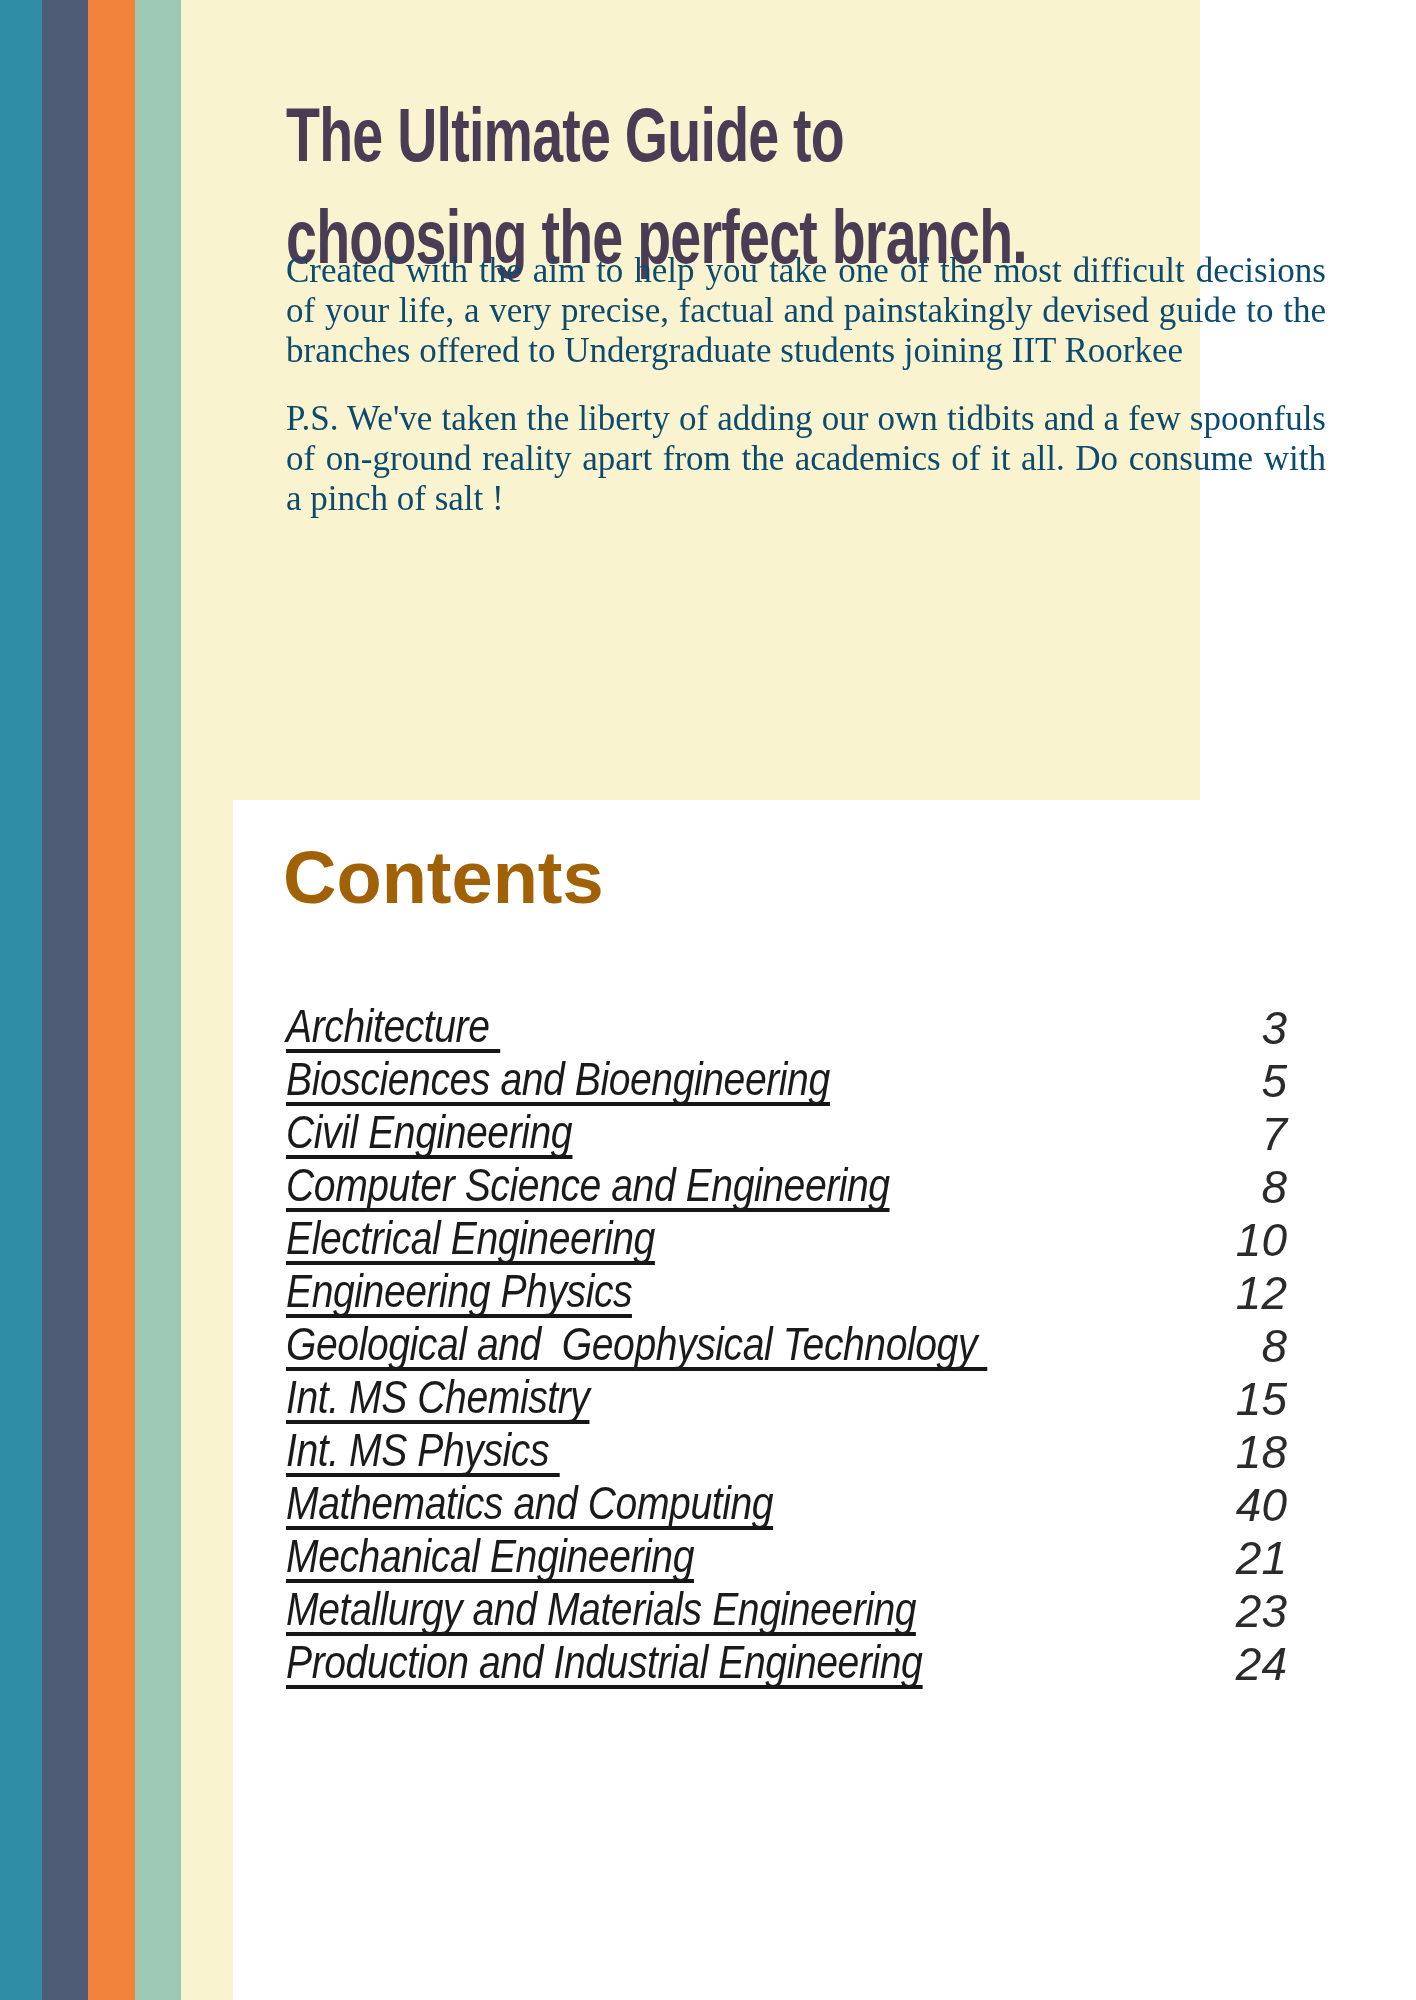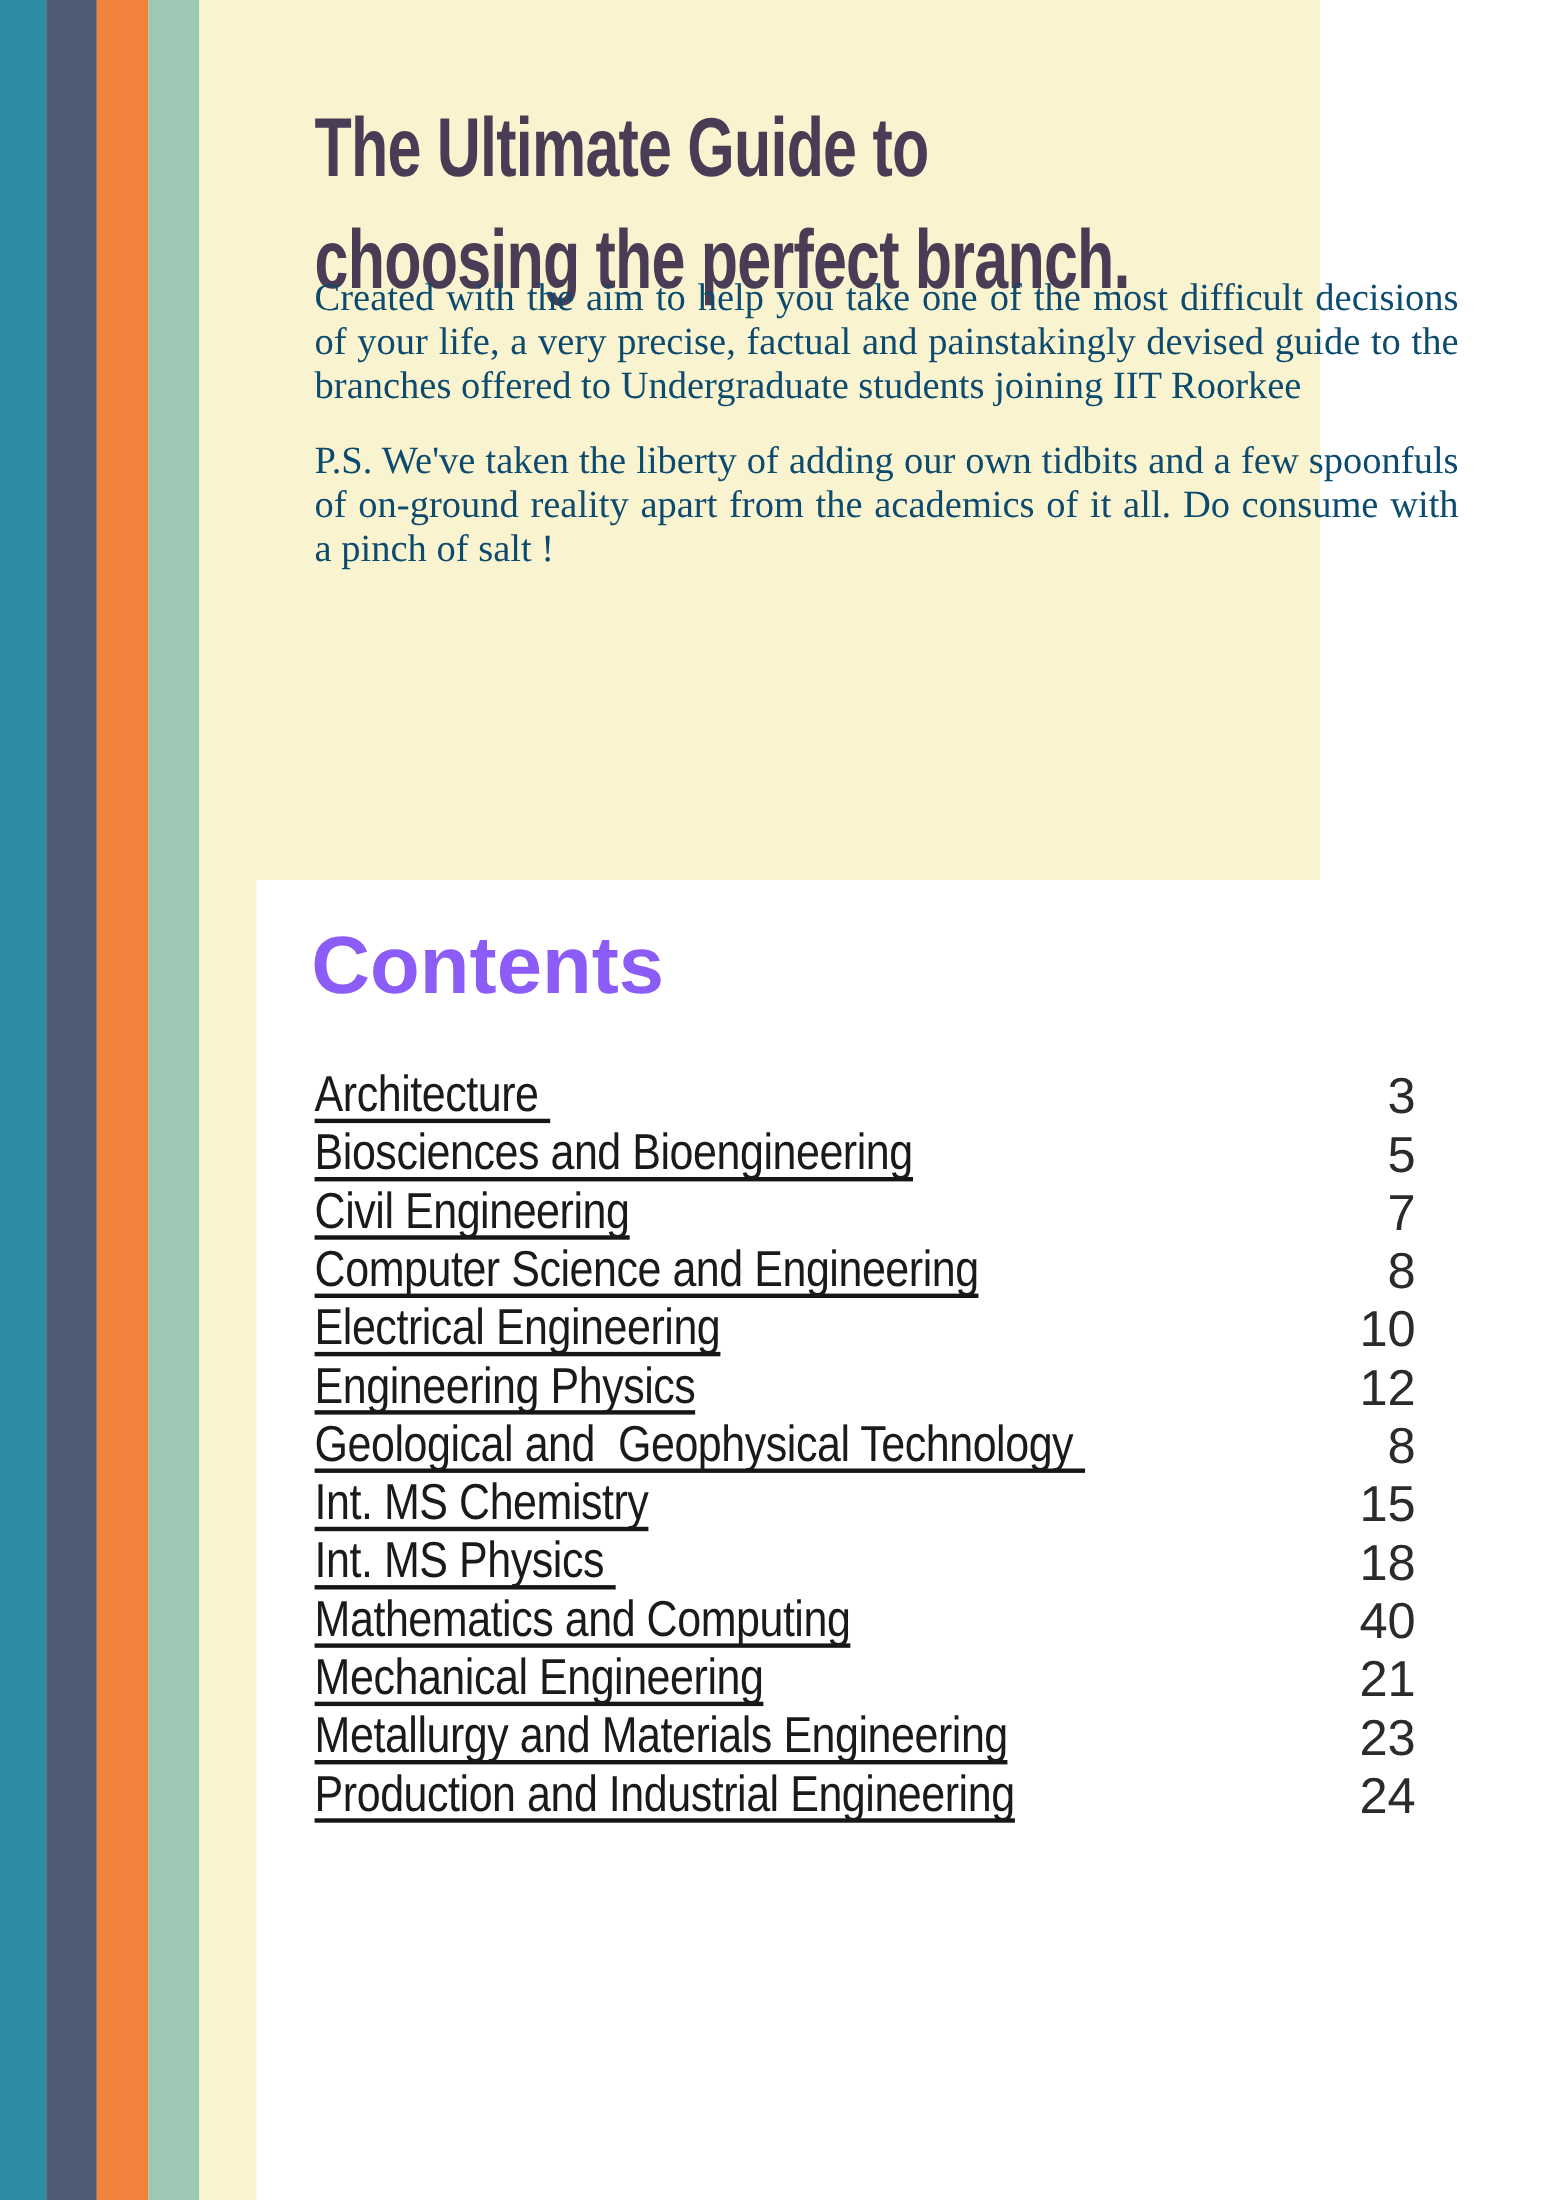--- a/index.html
+++ b/index.html
@@ -47,27 +47,27 @@
     color: #0c4a6e;
     text-align: justify;
   }
   .intro-block p { margin: 0 0 28px 0; }
 
   .contents-heading {
     position: absolute;
     left: 283px; top: 836px;
     font-size: 74px; font-weight: bold;
     line-height: 84px;
-    color: #8b5cf6;
+    color: #a16207;
     white-space: nowrap;
   }
 
   .toc {
     position: absolute;
-    left: 286px; top: 972px; width: 1001px;
+    left: 286px; top: 1004px; width: 1001px; font-style: italic;
   }
   .toc-row {
     display: flex;
     justify-content: space-between;
     align-items: flex-start;
     height: 53px;
     line-height: 50px;
   }
   .toc-label {
     display: inline-block;

